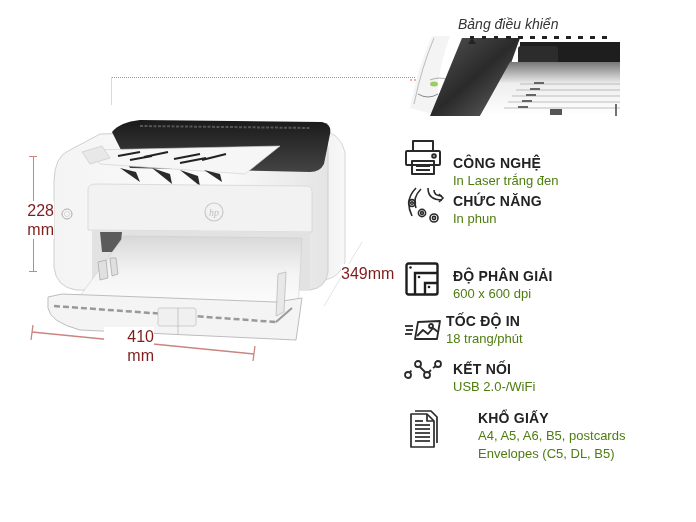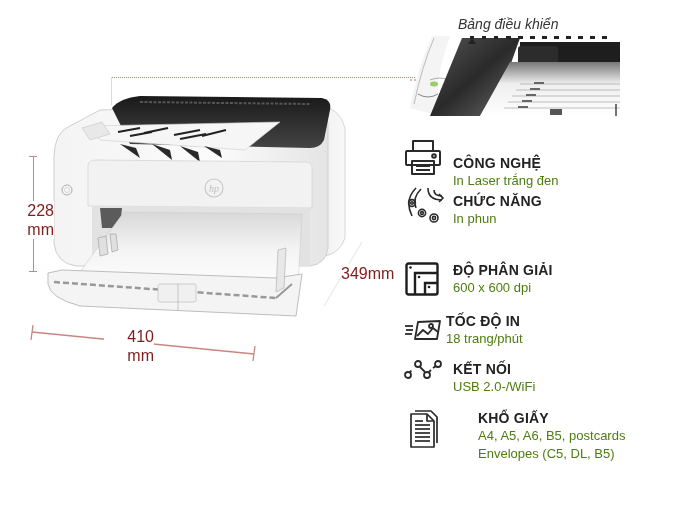--- a/index.html
+++ b/index.html
@@ -75,21 +75,21 @@
       <rect x="108" y="70" width="10" height="2"></rect>
     </g>
     <rect x="140" y="73" width="12" height="6" fill="#555"></rect>
     <line x1="206" y1="68" x2="206" y2="80" stroke="#444" stroke-width="1.5"></line>
   </svg>
 </div>
 
 <div class="abs" style="left:112px; top:77px; width:303px; border-top:1.2px dotted #c9857f;"></div>
 <div class="abs" style="left:111px; top:77px; height:28px; border-left:1px solid #d9d9d9;"></div>
 
-<div class="abs" style="left:40px; top:88px; width:330px; height:240px;">
+<div class="abs" style="left:40px; top:112px; width:330px; height:240px;">
   <svg width="330" height="240" viewBox="0 0 330 240">
     <defs>
       <linearGradient id="bodyG" x1="0" y1="0" x2="1" y2="0">
         <stop offset="0" stop-color="#f4f4f4"></stop>
         <stop offset="0.6" stop-color="#fbfbfb"></stop>
         <stop offset="1" stop-color="#e4e4e4"></stop>
       </linearGradient>
       <linearGradient id="topG" x1="0" y1="0" x2="0" y2="1">
         <stop offset="0" stop-color="#1a1a1a"></stop>
         <stop offset="1" stop-color="#444"></stop>
@@ -220,21 +220,21 @@
 <div class="spec-icon" style="left:405px; top:262px;">
   <svg width="34" height="34" viewBox="0 0 34 34" fill="none" stroke="#1e1e1e" stroke-width="2.4">
     <rect x="1.5" y="1.5" width="31" height="31" rx="2"></rect>
     <path d="M 10 32 L 10 11 L 32 11"></path>
     <path d="M 20 32 L 20 21 L 32 21"></path>
     <circle cx="5.5" cy="5.5" r="1.3" fill="#1e1e1e" stroke="none"></circle>
     <circle cx="14" cy="15" r="1.3" fill="#1e1e1e" stroke="none"></circle>
     <circle cx="24" cy="25" r="1.3" fill="#1e1e1e" stroke="none"></circle>
   </svg>
 </div>
-<div class="abs" style="left:453px; top:261px;">
+<div class="abs" style="left:453px; top:267px;">
   <div class="spec-title">ĐỘ PHÂN GIẢI</div>
   <div class="spec-value">600 x 600 dpi</div>
 </div>
 
 <div class="spec-icon" style="left:404px; top:319px;">
   <svg width="38" height="22" viewBox="0 0 38 22" fill="none" stroke="#2a2a2a" stroke-width="1.8" stroke-linejoin="round">
     <line x1="1" y1="7" x2="9" y2="7"></line>
     <line x1="2" y1="11" x2="9" y2="11"></line>
     <line x1="1" y1="15" x2="8" y2="15"></line>
     <path d="M 14 3 L 36 2 L 33 20 L 11 20 Z"></path>

